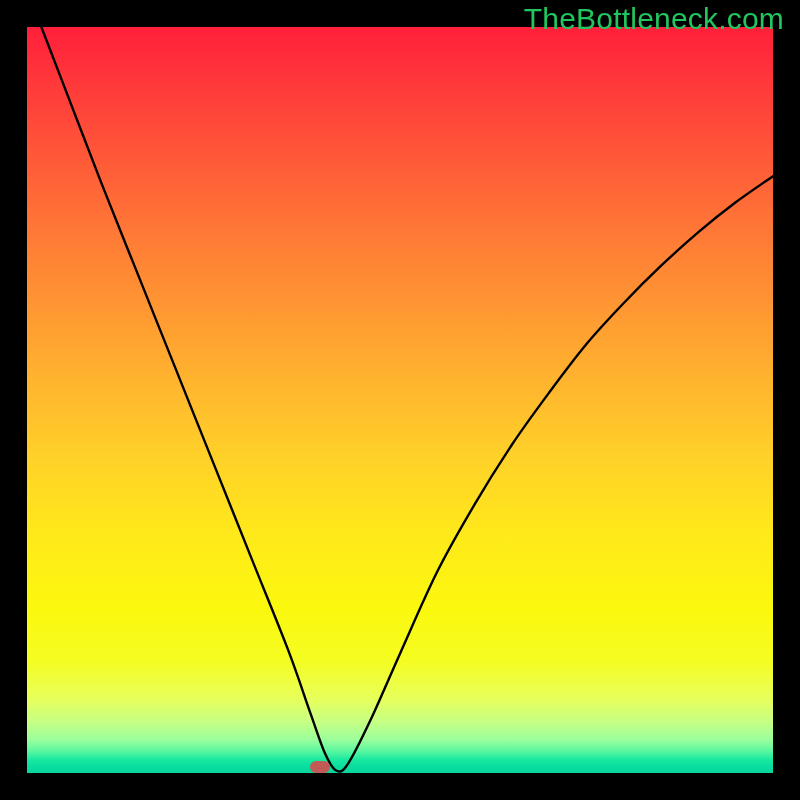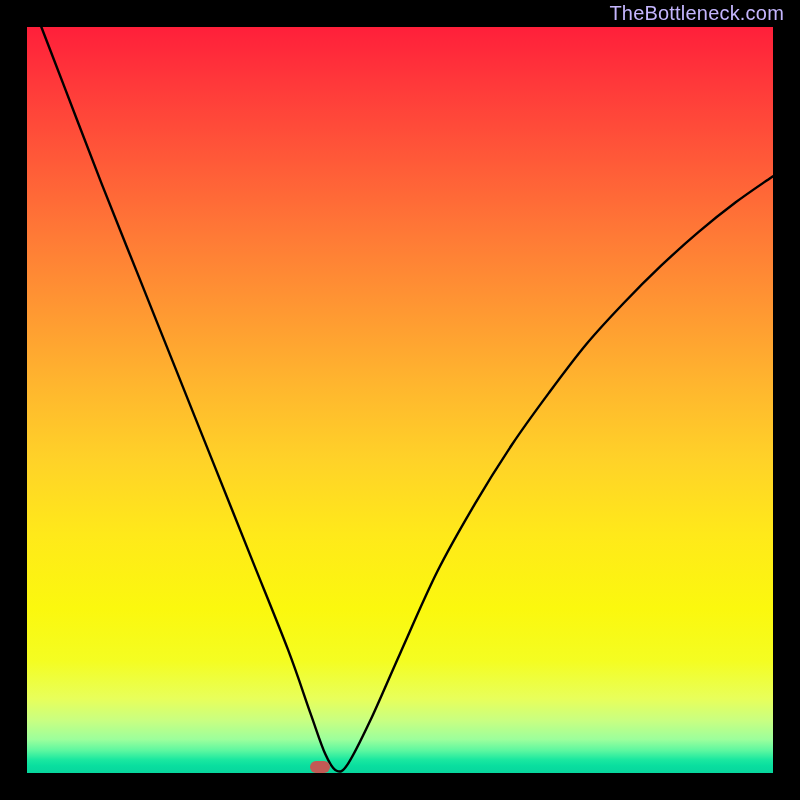--- a/index.html
+++ b/index.html
@@ -45,22 +45,22 @@
       #1be8a0 98.2%,
       #0adf9f 99%,
       #07d59d 100%
     );
   }
 
   .watermark {
     position: absolute;
     top: 2px;
     right: 16px;
-    color: #c4b5fd;
-    font-size: 20px;
+    color: #22c55e;
+    font-size: 30px;
     font-weight: 500;
     letter-spacing: 0.2px;
     user-select: none;
   }
 
   svg.curve {
     position: absolute;
     left: 27px;
     top: 27px;
     width: 746px;

